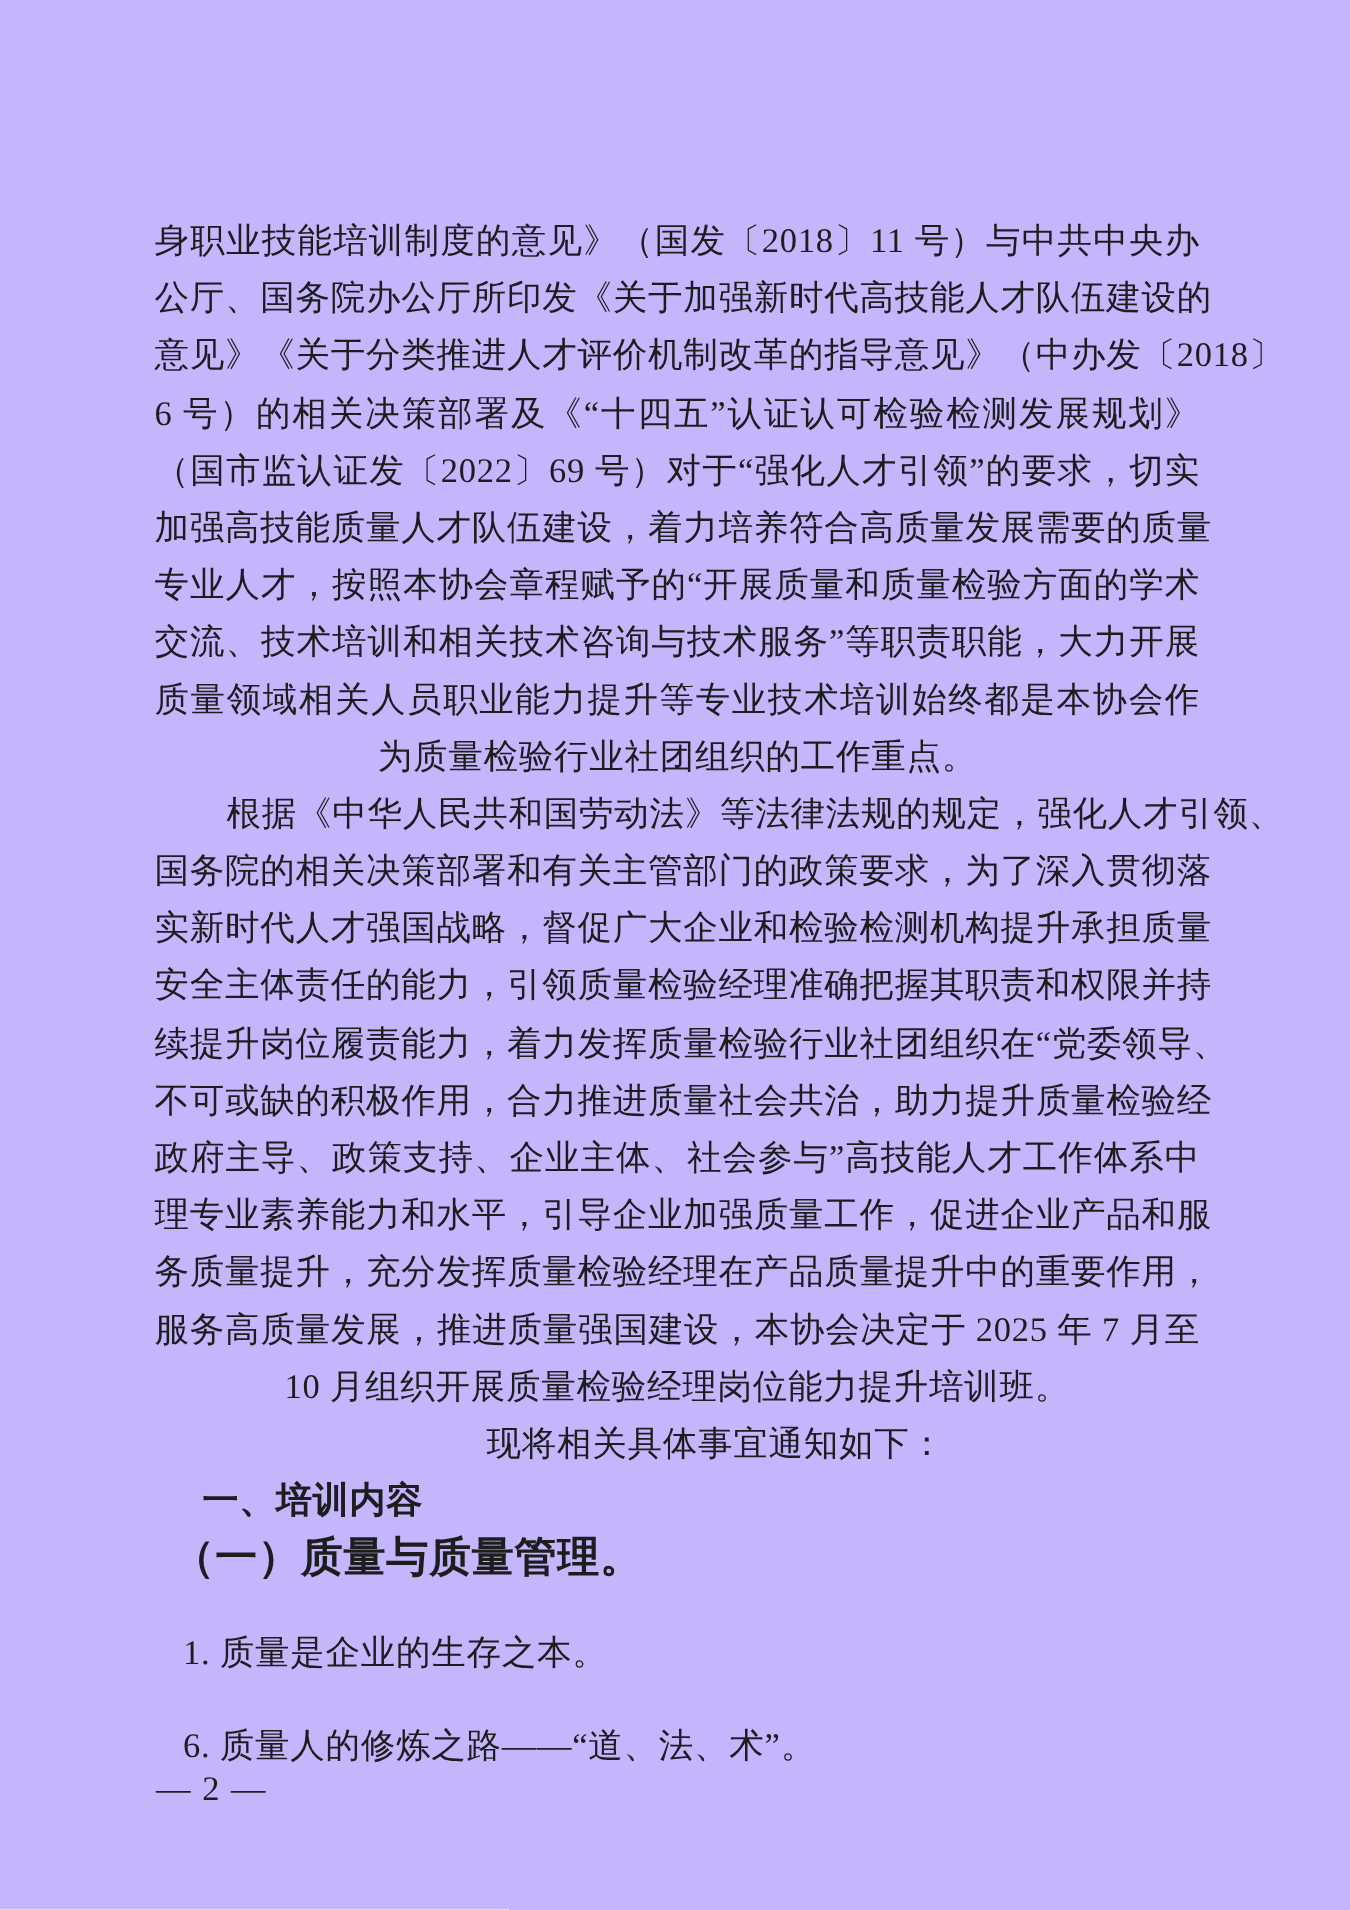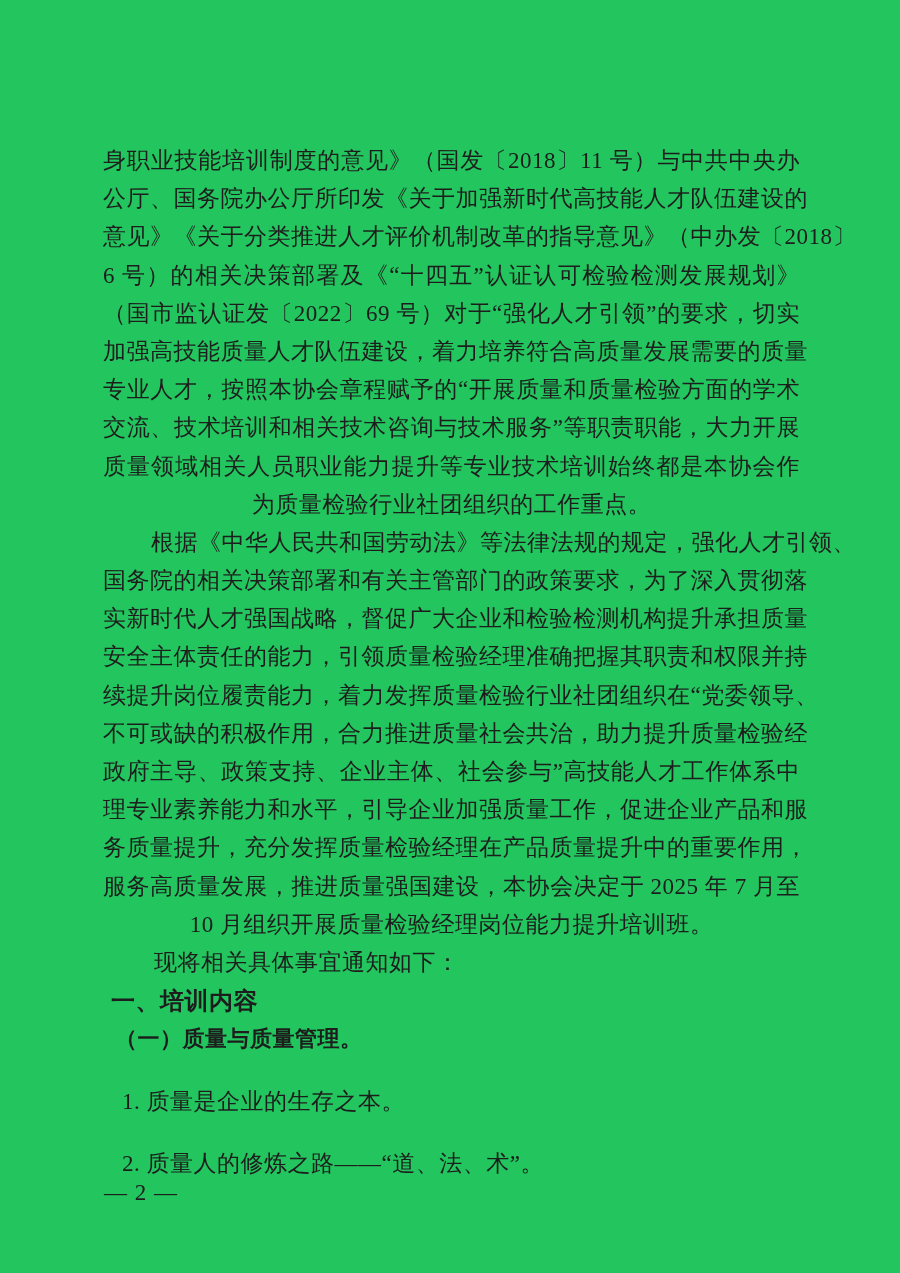--- a/index.html
+++ b/index.html
@@ -4,21 +4,21 @@
 <style>
   html, body {
     margin: 0;
     padding: 0;
     background: #ffffff;
   }
   .page {
     position: relative;
     width: 900px;
     height: 1273px;
-    background: #22c55e;
+    background: #c4b5fd;
     overflow: hidden;
     font-family: "Liberation Serif", serif;
     color: #1d1d1d;
   }
   .content {
     position: absolute;
     left: 103px;
     top: 142px;
     width: 697px;
   }
@@ -39,34 +39,35 @@
     text-align: justify;
     text-align-last: justify;
     text-indent: 48px;
   }
   
   .body-end {
     text-align: center;
   }
   
   .body-end-indent {
-    text-align: left;
+    text-align: center;
     text-indent: 51px;
   }
   
   .heading-sans {
     font-family: "Liberation Sans", sans-serif;
     font-weight: 700;
     font-size: 24px;
     padding-left: 8px;
+    margin-left: 24px;
   }
   
   .heading-serif {
     font-weight: 700;
-    font-size: 22px;
+    font-size: 28px;
     padding-left: 12px;
   }
   
   .list-item {
     padding-left: 19px;
     margin-top: 24px;
   }
   .footer {
     position: absolute;
     left: 104px;
@@ -100,18 +101,18 @@
       <div class="line body-justify">不可或缺的积极作用，合力推进质量社会共治，助力提升质量检验经</div>
       <div class="line body-justify">政府主导、政策支持、企业主体、社会参与”高技能人才工作体系中</div>
       <div class="line body-justify">理专业素养能力和水平，引导企业加强质量工作，促进企业产品和服</div>
       <div class="line body-justify">务质量提升，充分发挥质量检验经理在产品质量提升中的重要作用，</div>
       <div class="line body-justify">服务高质量发展，推进质量强国建设，本协会决定于 2025 年 7 月至</div>
       <div class="line body-end">10 月组织开展质量检验经理岗位能力提升培训班。</div>
       <div class="line body-end-indent">现将相关具体事宜通知如下：</div>
       <div class="line heading-sans">一、培训内容</div>
       <div class="line heading-serif">（一）质量与质量管理。</div>
       <div class="line list-item">1. 质量是企业的生存之本。</div>
-      <div class="line list-item">2. 质量人的修炼之路——“道、法、术”。</div>
+      <div class="line list-item">6. 质量人的修炼之路——“道、法、术”。</div>
     </div>
   <div class="footer">
     <span>— 2 —</span>
   </div>
 </div>
 
 </body></html>

